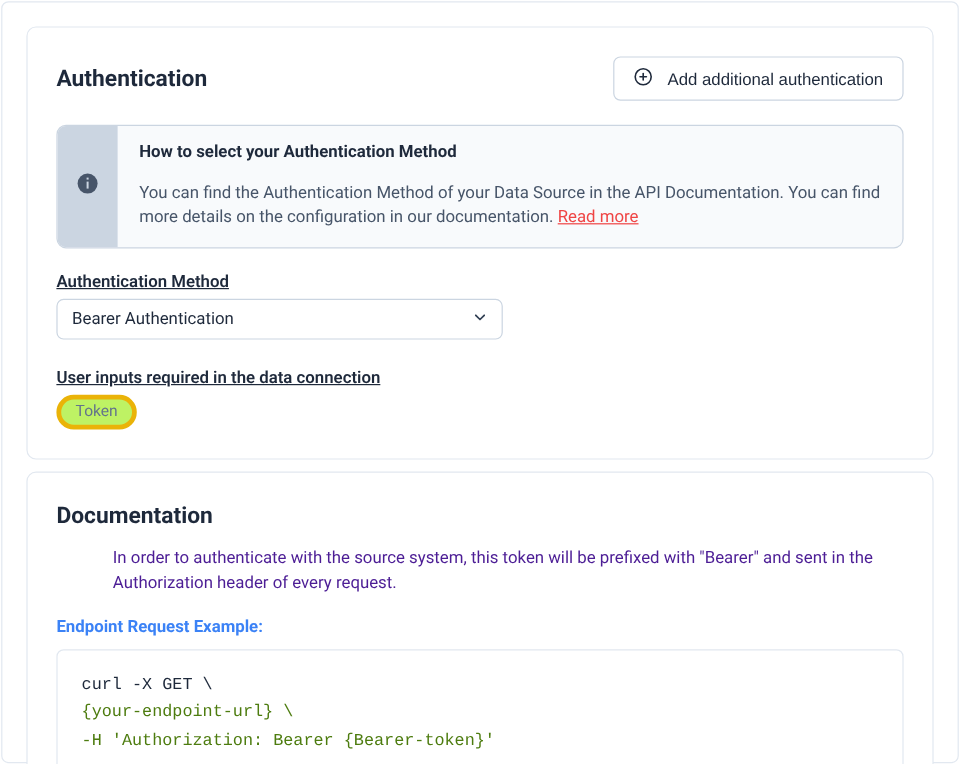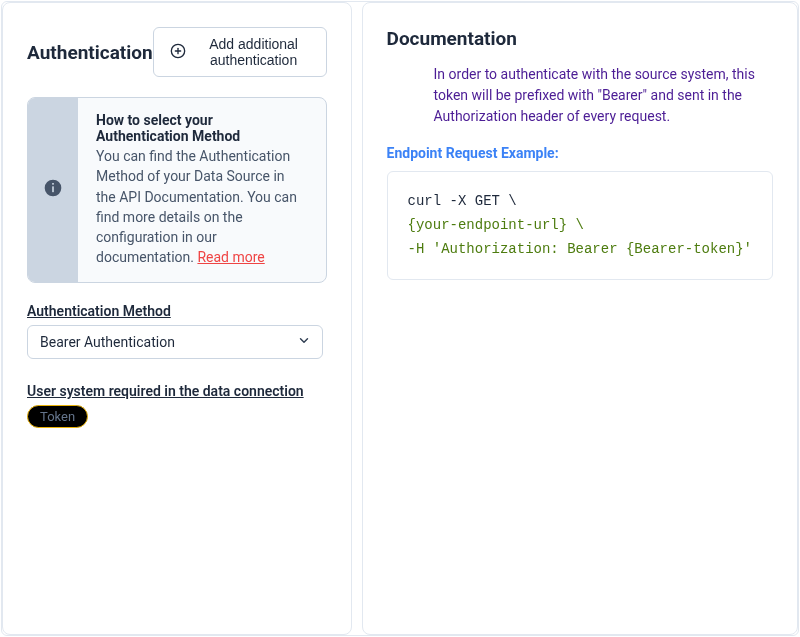--- a/index.html
+++ b/index.html
@@ -13,23 +13,23 @@
       color: #1e293b;
       width: 800px;
       height: 637px;
       padding: 1px;
     }
     .outer-frame {
       border: 1px solid #e2e8f0;
       border-radius: 6px;
       width: 100%;
       height: 100%;
-      padding: 0;
-      display: flex;
-      flex-direction: row;
+      padding: 20px;
+      display: flex;
+      flex-direction: column;
       gap: 10px;
     }
     .card {
       border: 1px solid #e2e8f0;
       border-radius: 8px;
       padding: 24px;
       background: #fff;
     }
     .card-header {
       display: flex;
@@ -81,21 +81,21 @@
       fill: #475569;
     }
     .info-content {
       padding: 14px 18px;
       flex: 1;
     }
     .info-title {
       font-weight: 700;
       font-size: 14px;
       color: #1e293b;
-      margin-bottom: 2px;
+      margin-bottom: 16px;
     }
     .info-desc {
       font-size: 14px;
       color: #475569;
       line-height: 1.45;
     }
     .info-desc a {
       color: #ef4444;
       text-decoration: underline;
       cursor: pointer;
@@ -103,21 +103,21 @@
     .field-label {
       font-size: 14px;
       font-weight: 600;
       color: #1e293b;
       margin-bottom: 6px;
       display: block;
       text-decoration: underline;
     }
     .select-wrap {
       position: relative;
-      width: 296px;
+      width: 372px;
       margin-bottom: 24px;
     }
     .select {
       width: 100%;
       border: 1px solid #cbd5e1;
       border-radius: 6px;
       padding: 8px 36px 8px 12px;
       font-size: 14px;
       color: #1e293b;
       background: #fff;
@@ -133,26 +133,26 @@
       transform: translateY(-50%);
       pointer-events: none;
     }
     .select-chevron svg {
       width: 14px;
       height: 14px;
       stroke: #334155;
     }
     .chip {
       display: inline-block;
-      border: 1px solid #eab308;
+      border: 4px solid #eab308;
       border-radius: 16px;
       padding: 3px 12px;
       font-size: 13px;
       color: #64748b;
-      background: #000000;
+      background: #bef264;
     }
     .doc-desc {
       font-size: 14px;
       color: #4c1d95;
       line-height: 1.5;
       margin-bottom: 18px;
       margin-left: 47px;
     }
     .code-label {
       font-size: 14px;
@@ -218,21 +218,21 @@
       <div class="select">
         <span>Bearer Authentication</span>
       </div>
       <span class="select-chevron">
         <svg viewBox="0 0 24 24" fill="none" stroke-width="2.5" stroke-linecap="round" stroke-linejoin="round">
           <polyline points="6 9 12 15 18 9"></polyline>
         </svg>
       </span>
     </div>
 
-    <label class="field-label">User system required in the data connection</label>
+    <label class="field-label">User inputs required in the data connection</label>
     <div>
       <span class="chip">Token</span>
     </div>
   </div>
 
   <div class="card">
     <h2 class="card-title" style="margin-bottom:14px;">Documentation</h2>
     <p class="doc-desc">In order to authenticate with the source system, this token will be prefixed with "Bearer" and sent in the Authorization header of every request.</p>
     <div class="code-label">Endpoint Request Example:</div>
     <div class="code-block"><span>curl -X GET \</span>

